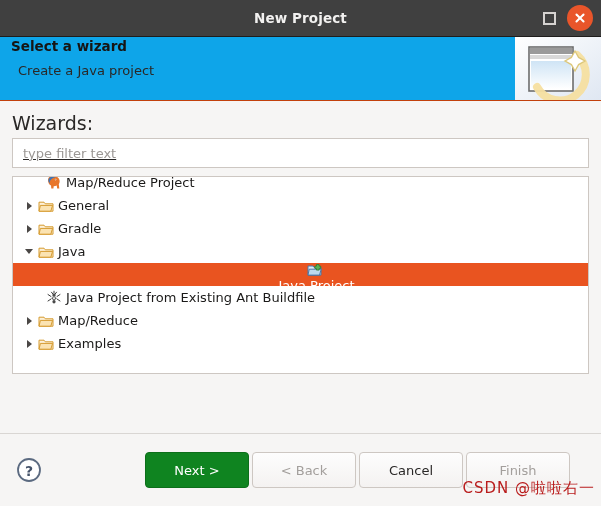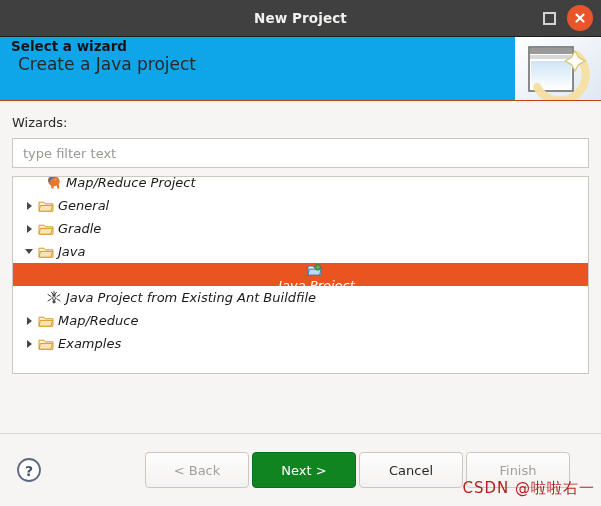--- a/index.html
+++ b/index.html
@@ -92,63 +92,64 @@
     box-sizing: border-box;
     overflow: hidden;
   }
   .header-title {
     font-size: 13.5px;
     font-weight: bold;
     color: #161514;
     line-height: 18px;
   }
   .header-subtitle {
-    font-size: 17px;
+    font-size: 13px;
     color: #2a2827;
     line-height: 18px;
-    margin-top: 0;
+    margin-top: 7px;
     margin-left: 7px;
   }
   .header-icon {
     position: absolute;
     right: 0px;
     top: 0px;
     width: 86px;
     height: 64px;
   }
 
   
   .body {
     flex: 1;
     background: #f6f5f4;
     padding: 0 12px;
     box-sizing: border-box;
     position: relative;
     overflow: hidden;
   }
   .wizards-label {
-    font-size: 13px;
+    font-size: 19px;
     color: #2a2827;
     margin-top: 14px;
     margin-bottom: 7px;
     line-height: 16px;
   }
   .filter-input {
     display: block;
     width: 100%;
     box-sizing: border-box;
     height: 30px;
     border: 1px solid #cdc7c2;
     border-radius: 0;
     background: #ffffff;
     padding: 8px 10px;
     font-size: 13px;
     font-family: inherit;
     color: #2a2827;
     outline: none;
+    text-decoration: underline;
   }
   .filter-input::placeholder { color: #9b9794; opacity: 1; }
 
   .tree {
     margin-top: 8px;
     height: 198px;
     box-sizing: border-box;
     border: 1px solid #cdc7c2;
     background: #ffffff;
     overflow: hidden;
@@ -160,21 +161,20 @@
   }
   .tree-row {
     height: 23px;
     display: flex;
     align-items: center;
     font-size: 13px;
     color: #1b1a19;
     white-space: nowrap;
     padding-left: 8px;
     box-sizing: border-box;
-    font-style: italic;
   }
   .tree-row.selected {
     background: #e95420;
     color: #ffffff;
     flex-direction: column;
   }
   .twisty {
     width: 16px;
     min-width: 16px;
     display: flex;
@@ -420,22 +420,22 @@
   <div class="footer">
 
     <div class="help-btn">
       <svg width="26" height="26" viewBox="0 0 26 26">
         <circle cx="13" cy="13" r="11" fill="#ffffff" stroke="#5b6a80" stroke-width="1.8"></circle>
         <text x="13" y="18.5" text-anchor="middle" font-family="DejaVu Sans, sans-serif" font-size="14" font-weight="bold" fill="#45536a">?</text>
       </svg>
     </div>
 
     <div class="btn-row">
+      <button class="btn primary">Next &gt;</button>
       <button class="btn disabled">&lt; Back</button>
-      <button class="btn primary">Next &gt;</button>
       <button class="btn">Cancel</button>
       <button class="btn disabled">Finish</button>
     </div>
 
     <div class="watermark">CSDN @啦啦右一</div>
   </div>
 
 </div>
 
 </body></html>

